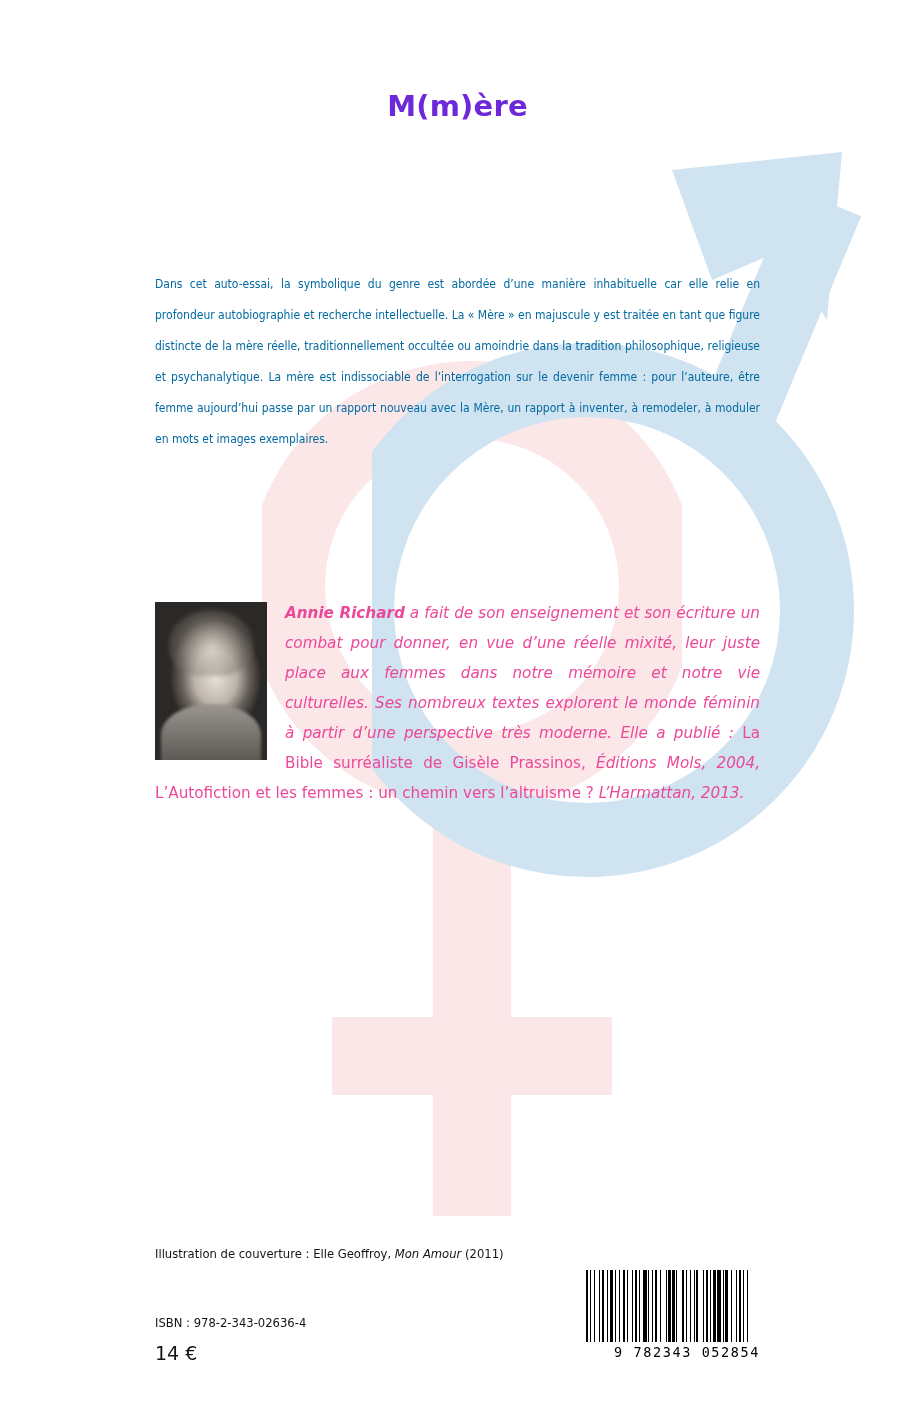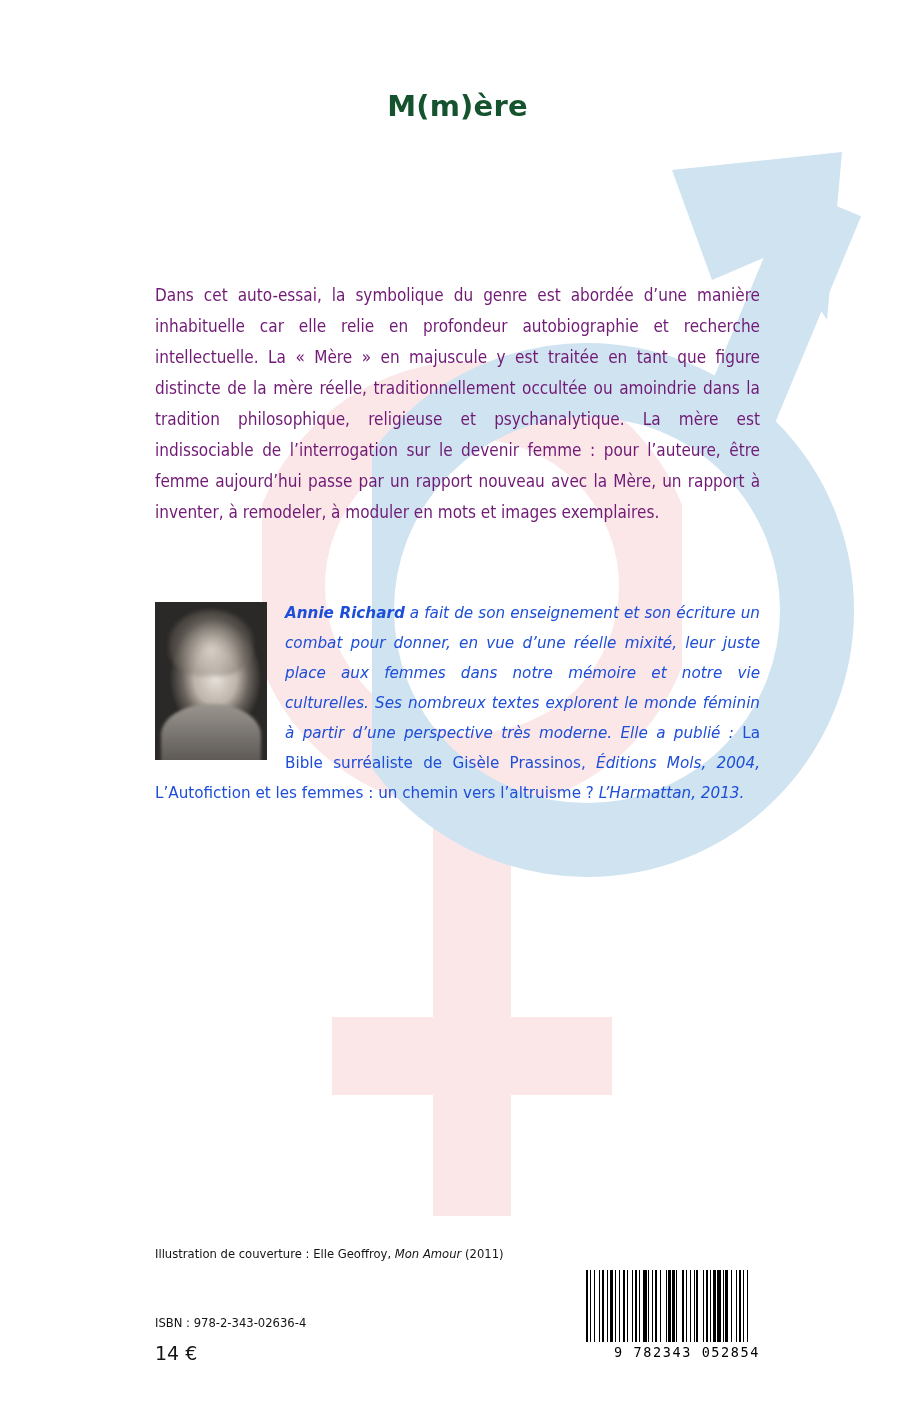--- a/index.html
+++ b/index.html
@@ -39,40 +39,40 @@
     height: 770px;
   }
 
   
   .title-block {
     position: absolute;
     left: 0;
     right: 0;
     top: 88px;
     text-align: center;
-    color: #14532d;
+    color: #6d28d9;
   }
   .title-line {
     font-family: "DejaVu Sans", sans-serif;
     font-weight: bold;
     font-size: 29px;
     letter-spacing: 0.2px;
     line-height: 37px;
   }
 
   
   .blurb {
     position: absolute;
     left: 155px;
-    top: 280px;
+    top: 269px;
     width: 605px;
     font-family: "DejaVu Sans", sans-serif;
-    font-size: 17px;
+    font-size: 12px;
     line-height: 31px;
-    color: #701a75;
+    color: #0369a1;
     text-align: justify;
     font-stretch: condensed;
   }
 
   
   .author-block {
     position: absolute;
     left: 155px;
     top: 598px;
     width: 605px;
@@ -111,21 +111,21 @@
     height: 62px;
     border-radius: 50% 50% 0 0;
     background: linear-gradient(180deg, #9a958f, #57534f);
     filter: blur(1.5px);
   }
   .author-text {
     font-family: "DejaVu Sans", sans-serif;
     font-style: italic;
     font-size: 15.2px;
     line-height: 30px;
-    color: #1d4ed8;
+    color: #ec4899;
     text-align: justify;
   }
   .author-text b {
     font-weight: bold;
     font-style: italic;
   }
   .author-text .upright {
     font-style: normal;
   }
 

